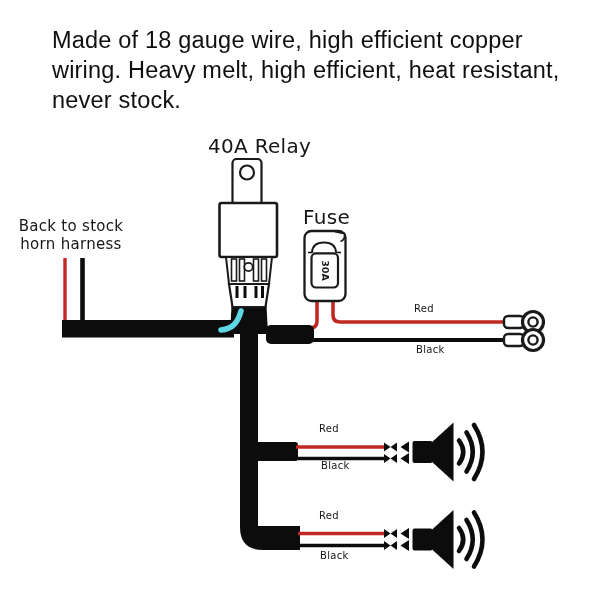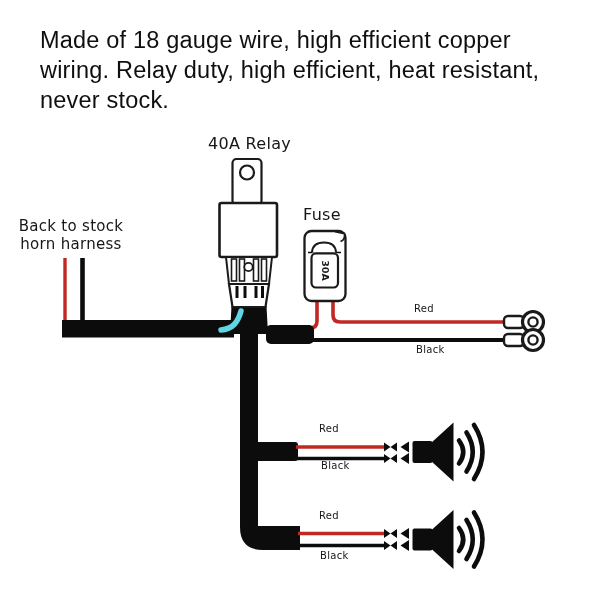--- a/index.html
+++ b/index.html
@@ -1,41 +1,41 @@
 <!DOCTYPE html>
 <html><head>
 <meta charset="utf-8">
 <style>
   html,body{margin:0;padding:0;background:#ffffff;}
   .canvas{position:relative;width:600px;height:600px;background:#ffffff;overflow:hidden;
           font-family:"DejaVu Sans",sans-serif;color:#111;}
-  .headline{position:absolute;left:40px;top:25px;width:530px;
+  .headline{position:absolute;left:52px;top:25px;width:530px;
             font-family:"Liberation Sans",sans-serif;font-size:23.5px;line-height:30px;
             color:#0f0f0f;letter-spacing:0.2px;}
   .dlabel{position:absolute;font-family:"DejaVu Sans",sans-serif;color:#161616;
           letter-spacing:0.3px;white-space:nowrap;}
-  .lab16{font-size:16px;}
+  .lab16{font-size:20px;}
   .lab15{font-size:15px;}
   .lab14{font-size:10px;}
   .stock{left:12px;top:217px;width:118px;text-align:center;font-size:15px;line-height:18px;
          white-space:normal;}
   svg.diagram{position:absolute;left:0;top:0;}
   .wire-red{stroke:#c22823;fill:none;}
   .wire-black{stroke:#0c0c0c;fill:none;}
   .outline{stroke:#1a1a1a;fill:#ffffff;}
   .blackfill{fill:#0c0c0c;stroke:none;}
 </style>
 </head>
 <body>
 
 <div class="canvas">
 
   <div class="headline">
     <div>Made of 18 gauge wire, high efficient copper</div>
-    <div>wiring. Relay duty, high efficient, heat resistant,</div>
+    <div>wiring. Heavy melt, high efficient, heat resistant,</div>
     <div>never stock.</div>
   </div>
 
   <div class="dlabel lab16" style="left:208px;top:134px;">40A Relay</div>
   <div class="dlabel lab16" style="left:303px;top:205px;">Fuse</div>
   <div class="dlabel stock">Back to stock horn harness</div>
 
   <div class="dlabel lab14" style="left:414px;top:303px;">Red</div>
   <div class="dlabel lab14" style="left:416px;top:344px;">Black</div>
 

